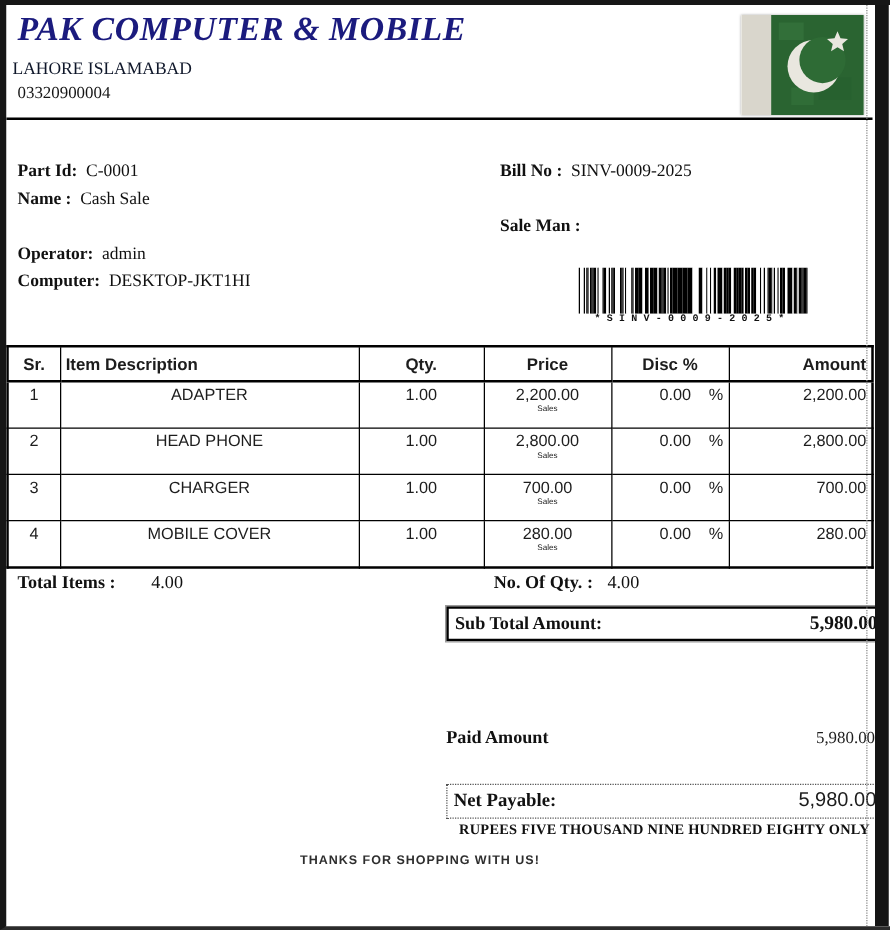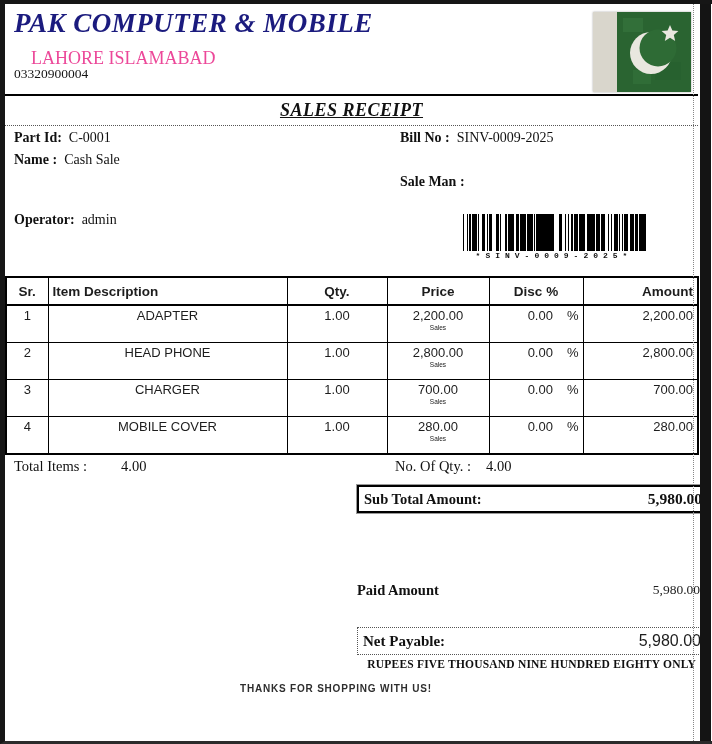--- a/index.html
+++ b/index.html
@@ -10,21 +10,21 @@
     font-family:"Liberation Serif", serif;color:#111;overflow:hidden;
   }
   .right-black-bar{position:absolute;top:0;bottom:0;right:1px;width:11px;background:#141414;}
   .right-dotted-edge{position:absolute;top:0;bottom:0;right:18px;border-left:1px dotted #888;}
 
   
   .company-name{
     position:absolute;left:9px;top:4px;
     font-size:27px;font-weight:bold;font-style:italic;letter-spacing:.5px;
   }
-  .company-address{position:absolute;left:26px;top:44px;font-size:18px;color:#ec4899;}
+  .company-address{position:absolute;left:5px;top:44px;font-size:14px;color:#0f172a;}
   .company-phone{position:absolute;left:9px;top:62px;font-size:13.5px;color:#151515;}
   .flag{position:absolute;left:588px;top:8px;width:98px;height:80px;box-shadow:0 0 2px rgba(0,0,0,.35);}
   .header-divider{position:absolute;left:0;right:14px;top:90px;border-top:2.5px solid #000;}
 
   
   .receipt-title-bar{
     position:absolute;left:0;right:14px;top:93px;height:28px;
     border-bottom:1.5px dotted #555;text-align:center;
   }
   .receipt-title{
@@ -68,21 +68,21 @@
   td.c-desc{text-align:center;padding-top:5px;height:32px;}
   td.c-qty{text-align:center;padding-top:5px;}
   td.c-price{text-align:center;padding-top:5px;}
   td.c-price .price-type{font-size:6.5px;color:#222;margin-top:1px;}
   td.c-disc{text-align:right;padding-top:5px;}
   td.c-disc .pct{margin-left:14px;}
   td.c-amt{text-align:right;padding-top:5px;padding-right:7px;}
 
   
   .totals-row{position:absolute;left:0;top:454px;width:692px;font-size:14.5px;}
-  .totals-row .lbl{font-weight:normal;}
+  .totals-row .lbl{font-weight:bold;}
   .ti-label{position:absolute;left:9px;}
   .ti-value{position:absolute;left:116px;}
   .qty-label{position:absolute;left:390px;}
   .qty-value{position:absolute;left:481px;}
 
   .subtotal-box{
     position:absolute;left:352px;top:481px;width:338px;height:24px;
     border:2px solid #000;outline:1px solid #9a9a9a;
     display:flex;align-items:center;justify-content:space-between;
     padding:0 5px;box-sizing:content-box;
@@ -130,32 +130,32 @@
       <rect x="62" y="50" width="26" height="18" fill="#275f2e" opacity="0.6"></rect>
       <rect x="40" y="58" width="18" height="14" fill="#3a7a41" opacity="0.4"></rect>
       <circle cx="58" cy="41" r="21" fill="#e9e7df"></circle>
       <circle cx="65" cy="36" r="18.5" fill="#2e6b35"></circle>
       <path d="M77 13 l2.4 5.6 6 .5 -4.6 4 1.4 5.9 -5.2 -3.2 -5.2 3.2 1.4 -5.9 -4.6 -4 6 -.5 z" fill="#e9e7df"></path>
     </svg>
   </div>
 
   <div class="header-divider"></div>
 
-  <div class="receipt-title-bar">
-    <span class="receipt-title">SALES RECEIPT</span>
-  </div>
 
   <div class="info-row" style="left:9px;top:126px">
     <b>Part Id:</b><span class="val">C-0001</span>
   </div>
   <div class="info-row" style="left:9px;top:148px">
     <b>Name :</b><span class="val">Cash Sale</span>
   </div>
-  <div class="info-row" style="left:9px;top:208px">
+  <div class="info-row" style="left:9px;top:192px">
     <b>Operator:</b><span class="val">admin</span>
+  </div>
+  <div class="info-row" style="left:9px;top:214px">
+    <b>Computer:</b><span class="val">DESKTOP-JKT1HI</span>
   </div>
 
   <div class="info-row" style="left:395px;top:126px">
     <b>Bill No :</b><span class="val">SINV-0009-2025</span>
   </div>
   <div class="info-row" style="left:395px;top:170px">
     <b>Sale Man :</b><span class="val"></span>
   </div>
 
   <div class="barcode">

